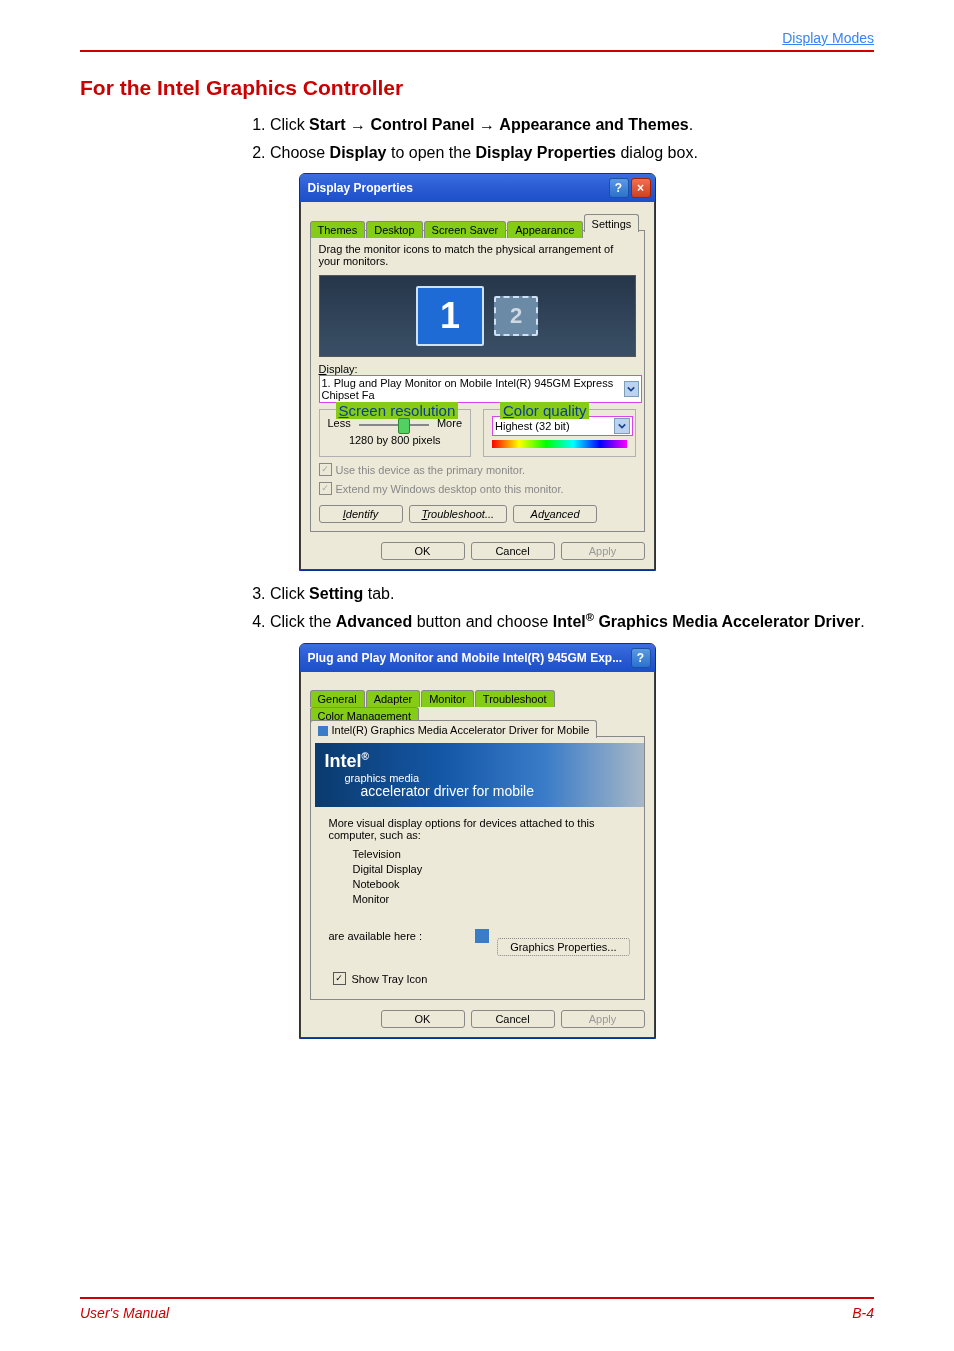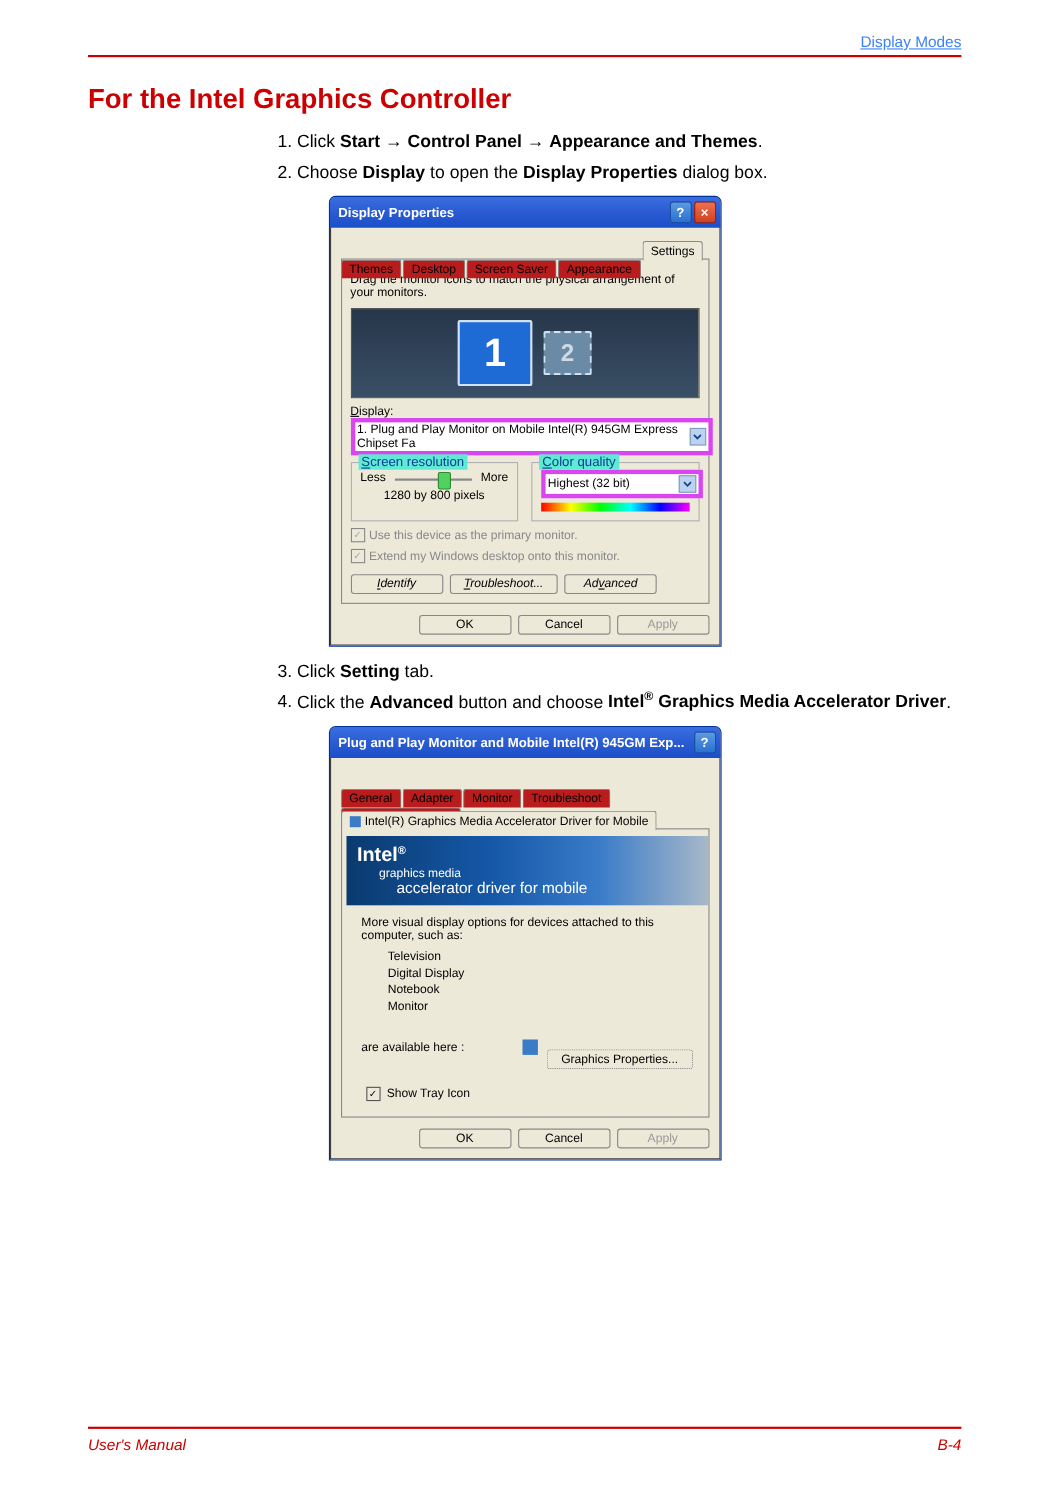--- a/index.html
+++ b/index.html
@@ -22,21 +22,21 @@
     margin-bottom: 4px;
     text-decoration: underline;
   }
   .hr-top {
     border: none;
     border-top: 2px solid #c00;
     margin: 0 0 24px 0;
   }
   .section-title {
     color: #c00;
-    font-size: 25px;
+    font-size: 21px;
     font-weight: bold;
     margin: 0 0 12px 0;
   }
   .steps {
     margin: 0 0 0 150px;
     font-size: 16px;
     line-height: 1.6;
   }
   .steps li {
     margin-bottom: 2px;
@@ -78,28 +78,28 @@
     font-weight: bold;
     font-size: 12px;
     color: #fff;
   }
   .xp-help { background: linear-gradient(#5c9be0,#2a70d0); border:1px solid #1a50a0; }
   .xp-close { background: linear-gradient(#f07050,#d04020); border:1px solid #a02000; }
   .xp-body { padding: 6px 10px 10px 10px; }
 
   .xp-tabs { display: flex; align-items: flex-end; margin-top: 4px; border-bottom: none; flex-wrap: wrap; }
   .xp-tab {
-    background: #b91c1c;
+    background: #84cc16;
     border: 1px solid #888;
     border-bottom: none;
     border-radius: 3px 3px 0 0;
     padding: 2px 7px;
     margin-right: 1px;
     position: relative;
-    top: 18px;
+    top: 8px;
     font-size: 11px;
     white-space: nowrap;
   }
   .xp-tab.active { background: #ece9d8; z-index: 2; top: 2px; padding-top:3px; }
   .xp-tabpanel {
     border: 1px solid #888;
     background: #ece9d8;
     padding: 8px;
   }
 
@@ -120,45 +120,45 @@
     color: #fff; font-weight: bold;
     border: 2px solid #cfe2f3;
     border-radius: 2px;
   }
   .mon1 { width: 64px; height: 56px; font-size: 36px; background: #1e6bd6; }
   .mon2 { width: 40px; height: 36px; font-size: 22px; background: #6a8aa6; color:#cfd9e3; border-style: dashed; }
 
   .lbl { margin: 4px 0 0 0; }
   .xp-select {
     width: 100%;
-    border: 4px solid #d946ef;
+    border: 1px solid #d946ef;
     background: #fff;
     display: flex;
     align-items: center;
     justify-content: space-between;
     padding: 1px 2px;
     font-size: 11px;
   }
   .xp-drop { width:14px; height:14px; background:#bcd2ee; border:1px solid #7e9db9; display:flex;align-items:center;justify-content:center;}
   .xp-drop svg{width:8px;height:8px;}
 
   .two-col { display: flex; gap: 12px; margin-top: 6px; }
   .group {
     border: 1px solid #b0b0b0;
     padding: 6px 8px 8px 8px;
     position: relative;
     flex: 1;
   }
   .group-title {
     color: #0b3d91;
     position: absolute;
-    top: -8px; left: 6px;
-    background: #5eead4;
+    top: -8px; left: 16px;
+    background: #84cc16;
     padding: 0 3px;
-    font-size: 12px;
+    font-size: 15px;
   }
   .slider-row { display:flex; align-items:center; gap:4px; font-size:11px;}
   .slider-track { flex:1; height:2px; background:#888; position:relative; margin: 8px 4px 4px 4px;}
   .slider-thumb { position:absolute; left:56%; top:-6px; width:10px; height:14px; background:#52d060; border:1px solid #2a8a30; border-radius:2px;}
   .res-label { text-align:center; font-size:11px; margin-top: 4px;}
   .color-bar { height:8px; margin-top:4px; background: linear-gradient(to right,#ff0000 0%,#ffff00 20%,#00ff00 40%,#00ffff 60%,#0000ff 80%,#ff00ff 100%);}
   .chk { display:flex; align-items:center; gap:4px; color:#888; margin-top:6px; font-size:11px;}
   .chkbox { width:11px; height:11px; border:1px solid #888; display:flex;align-items:center;justify-content:center; color:#9aa;}
   .chkbox.ck::after{content:"✓"; font-size:9px; line-height:1;}
 

